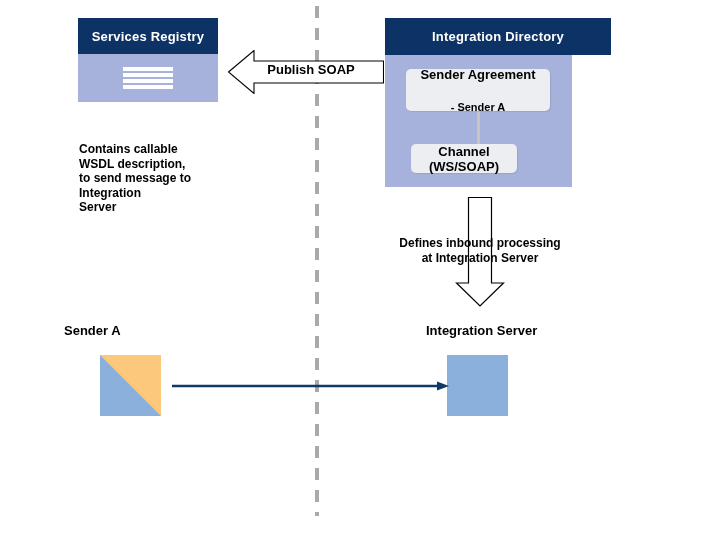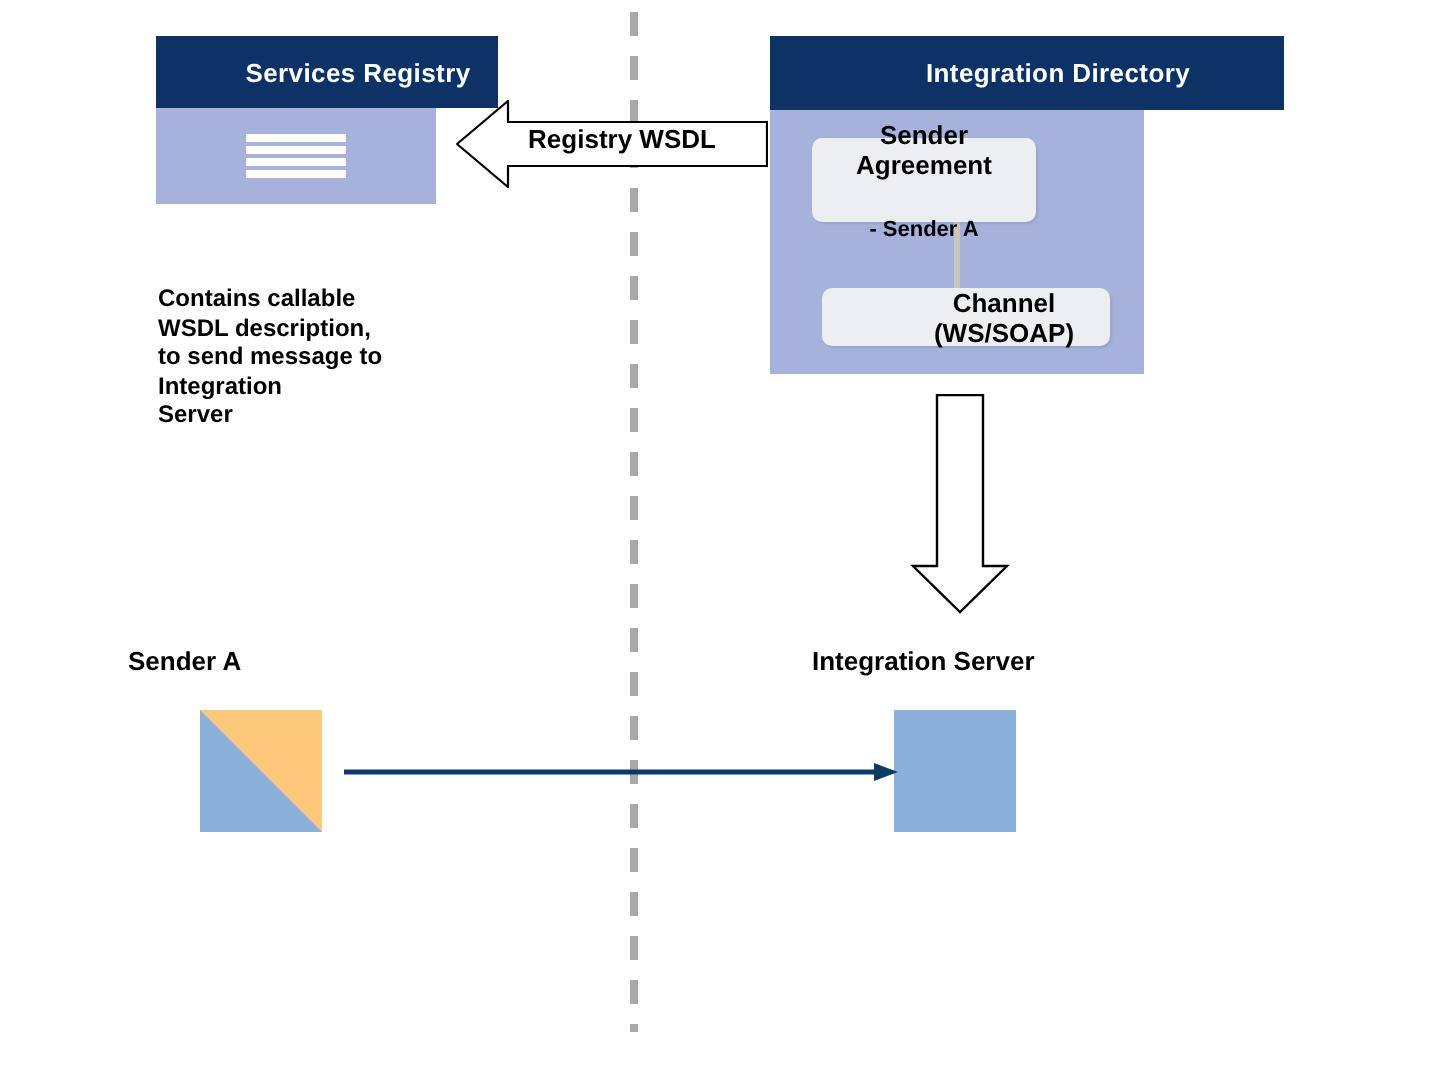--- a/index.html
+++ b/index.html
@@ -39,21 +39,20 @@
   .panel-header {
     background: #0d3266;
     color: #ffffff;
     font-size: 13px;
     font-weight: bold;
     text-align: right;
     display: flex;
     align-items: center;
     justify-content: center;
     letter-spacing: 0.2px;
-    padding-left: 31px;
   }
   .panel-body {
     background: #a6b1dc;
   }
 
   
   #services-registry-header {
     left: 78px; top: 18px; width: 140px; height: 36px;
   }
   #services-registry-body {
@@ -89,33 +88,32 @@
     color: #000000;
     font-weight: bold;
     text-align: center;
     display: flex;
     flex-direction: column;
     align-items: center;
     justify-content: center;
     box-shadow: 1px 1px 1px rgba(0,0,0,0.08);
   }
   #sender-agreement-box {
-    left: 406px; top: 69px; width: 112px; height: 42px;
+    left: 406px; top: 69px; width: 144px; height: 42px;
     font-size: 13px;
     text-align: center;
   }
   #sender-agreement-box .sub {
     font-size: 11px;
     font-weight: bold;
     margin-top: 19px;
   }
   #channel-box {
     left: 411px; top: 144px; width: 106px; height: 29px;
     font-size: 13px;
-    padding-left: 38px;
   }
   #directory-connector {
     left: 477px; top: 111px; width: 3px; height: 33px;
     background: #c8c6bc;
   }
 
   
   #publish-wsdl-arrow {
     left: 228px; top: 50px; width: 156px; height: 44px;
   }
@@ -143,21 +141,21 @@
   }
 
   
   .caption {
     font-size: 13px;
     font-weight: bold;
     color: #000000;
     text-align: left;
   }
   #sender-a-caption { left: 64px; top: 323px; width: 135px; }
-  #integration-server-caption { left: 406px; top: 323px; width: 146px; }
+  #integration-server-caption { left: 426px; top: 323px; width: 146px; }
 
   
   #sender-a-box {
     left: 100px; top: 355px; width: 61px; height: 61px;
     background: linear-gradient(to bottom left, #fcc87c 0%, #fcc87c 49.5%, #8cb0dc 50.5%, #8cb0dc 100%);
   }
   #integration-server-box {
     left: 447px; top: 355px; width: 61px; height: 61px;
     background: #8cb0dc;
   }
@@ -202,21 +200,21 @@
 WSDL description,
 to send message to
 Integration
 Server</div>
 
   <div class="abs" id="publish-wsdl-arrow">
     <svg width="156" height="44" viewBox="0 0 156 44">
       <polygon points="0.5,22 26,0.5 26,11 155.5,11 155.5,33 26,33 26,43.5" fill="#ffffff" stroke="#000000" stroke-width="1.1" stroke-linejoin="miter"></polygon>
     </svg>
   </div>
-  <div class="abs" id="publish-wsdl-label">Registry WSDL</div>
+  <div class="abs" id="publish-wsdl-label">Publish SOAP</div>
 
   <div class="abs panel-header" id="integration-directory-header">Integration Directory</div>
 
   <div class="abs panel-body" id="integration-directory-body"></div>
 
   <div class="abs" id="directory-connector"></div>
 
   <div class="abs inner-box" id="sender-agreement-box">
     <span>Sender Agreement</span>
     <span class="sub">- Sender A</span>
@@ -224,20 +222,22 @@
 
   <div class="abs inner-box" id="channel-box">
     <span>Channel (WS/SOAP)</span>
   </div>
 
   <div class="abs" id="defines-arrow">
     <svg width="50" height="110" viewBox="0 0 50 110">
       <polygon points="13.5,0.5 36.5,0.5 36.5,86 48.5,86 25,109 1.5,86 13.5,86" fill="#ffffff" stroke="#000000" stroke-width="1.2" stroke-linejoin="miter"></polygon>
     </svg>
   </div>
+  <div class="abs" id="defines-label" style="white-space: pre-line;">Defines inbound processing
+at Integration Server</div>
 
   <div class="abs caption" id="sender-a-caption">Sender A</div>
 
   <div class="abs caption" id="integration-server-caption">Integration Server</div>
 
   <div class="abs" id="sender-a-box"></div>
   <div class="abs" id="integration-server-box"></div>
 
   <div class="abs" id="message-flow-arrow">
     <svg width="278" height="16" viewBox="0 0 278 16">

